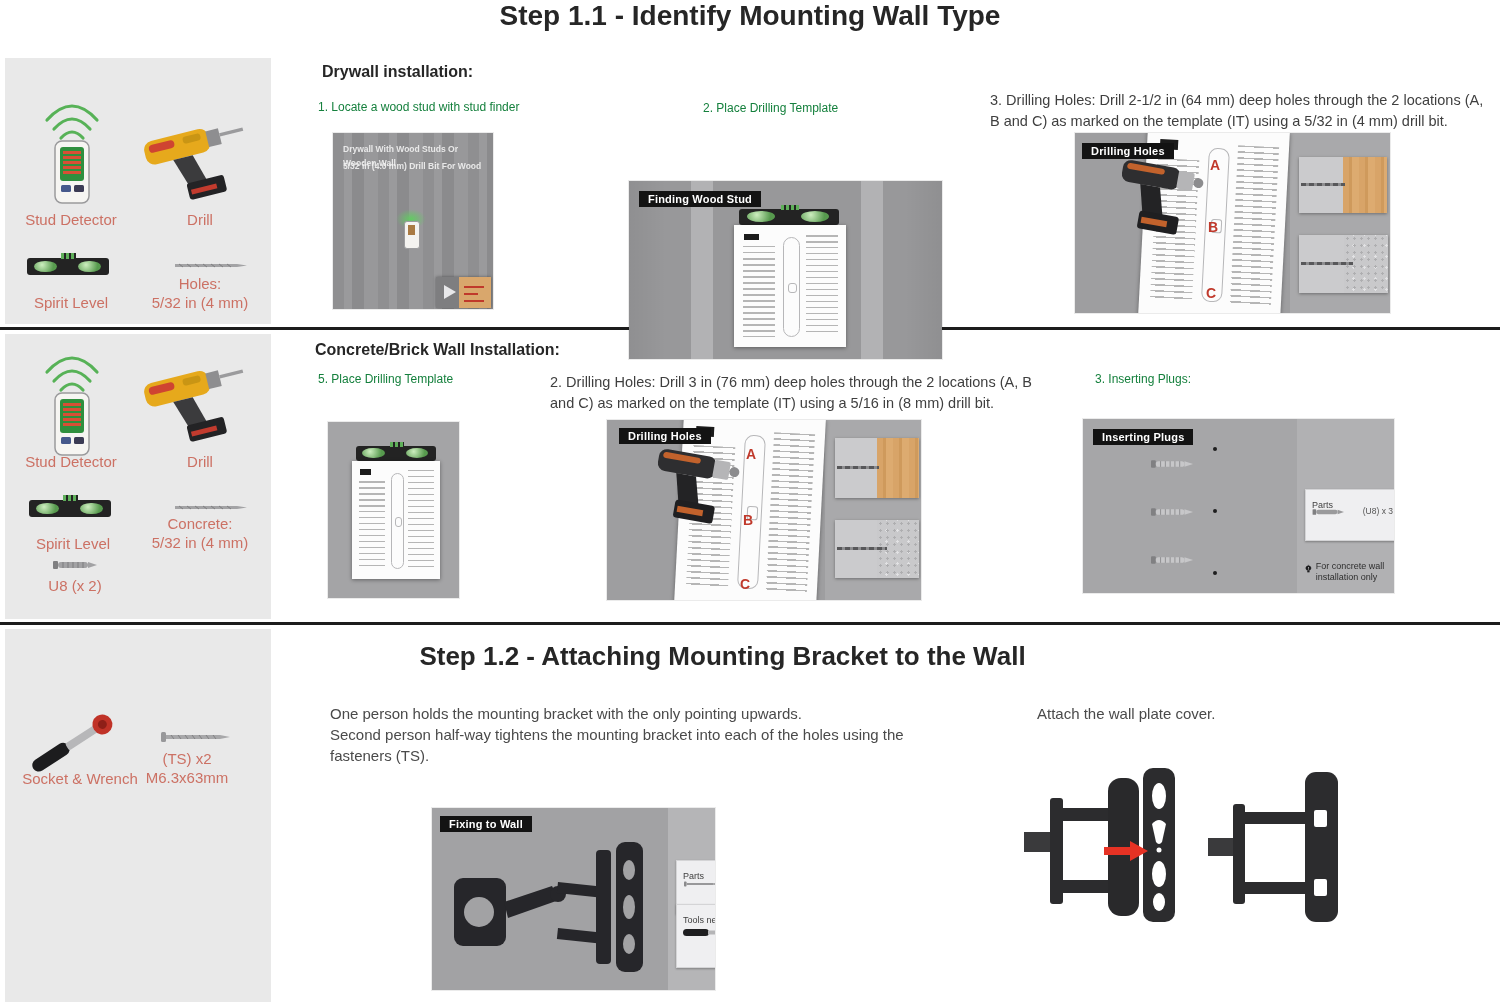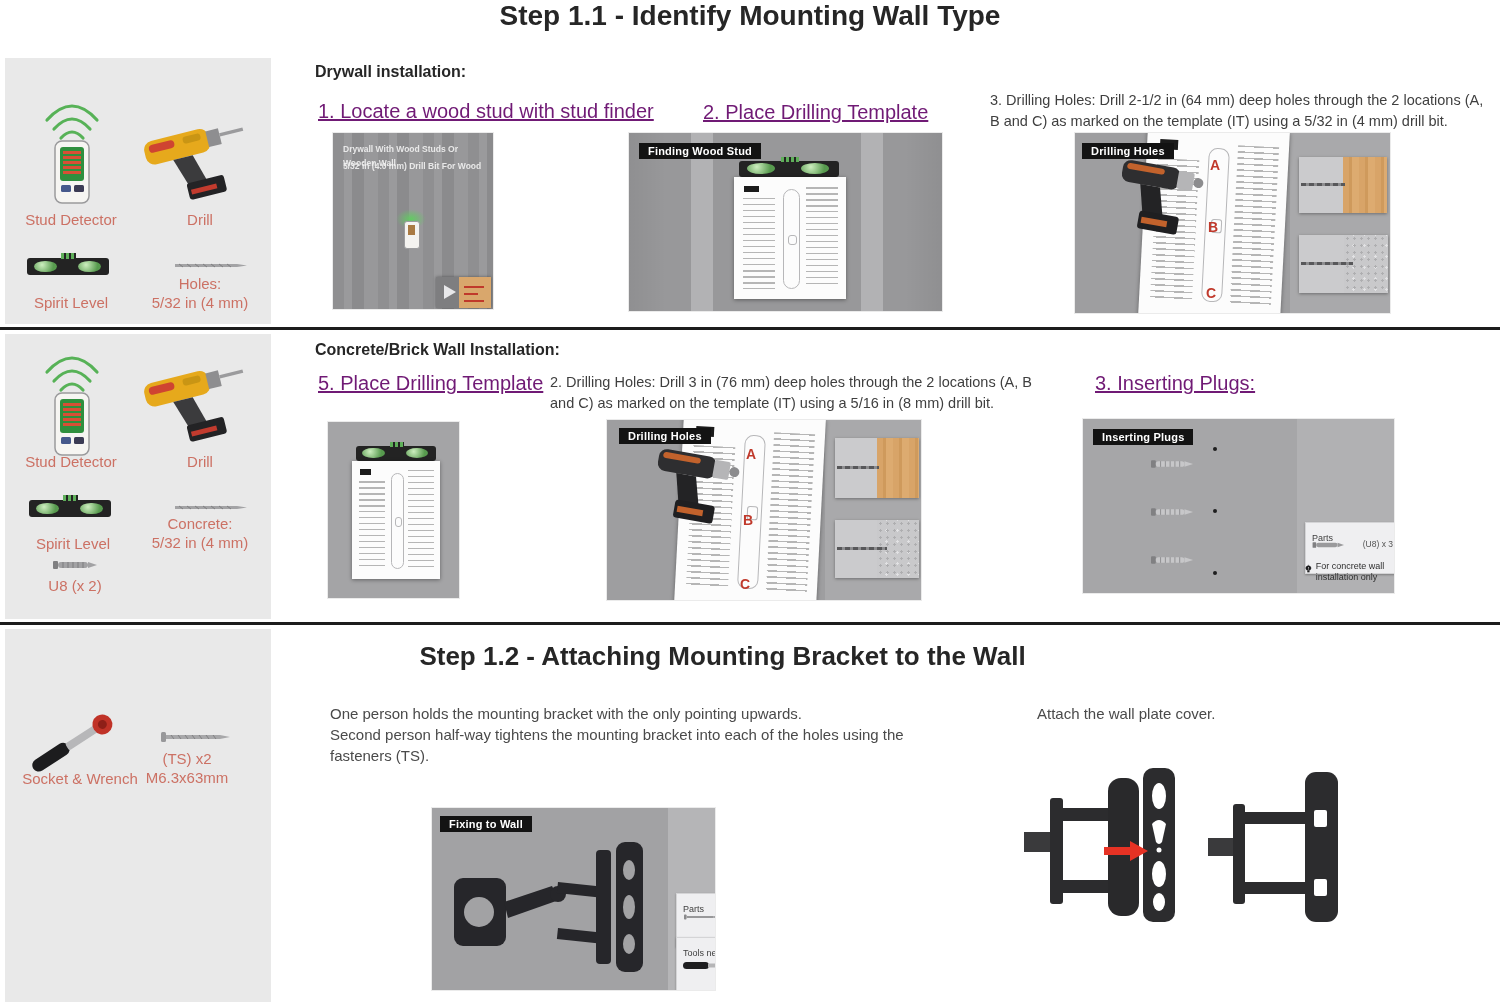--- a/index.html
+++ b/index.html
@@ -4,39 +4,39 @@
 <style>
   html,body{margin:0;padding:0;background:#fff;}
   .page{position:relative;width:1500px;height:1002px;background:#ffffff;
         font-family:"Liberation Sans",sans-serif;color:#3f3f3f;overflow:hidden;}
   .abs{position:absolute;}
 
   
   .title1{left:0;top:0;width:1500px;text-align:center;font-size:28px;font-weight:bold;color:#262626;}
   .title2{left:0;top:641px;width:1445px;text-align:center;font-size:26px;font-weight:bold;color:#262626;}
   .sec-head{font-size:16px;font-weight:bold;color:#262626;}
-  .step-label{font-size:20px;color:#701a75;text-decoration:underline;}
+  .step-label{font-size:12px;color:#15803d;}
   .step-par{font-size:14.5px;color:#3f3f3f;line-height:21px;}
   .body-par{font-size:15px;color:#4a4a4a;line-height:21px;}
 
   
   .hr{left:0;width:1500px;height:3px;background:#1c1c1c;}
 
   
   .panel{left:5px;width:266px;background:#e9e9e9;}
   .tool-label{position:absolute;color:#cc7164;font-size:15px;text-align:center;line-height:19px;}
 
   
   .photo{position:absolute;overflow:hidden;background:#9e9ea0;box-shadow:0 0 0 1px rgba(0,0,0,.08);}
   .pbadge{position:absolute;background:#131313;color:#fff;font-size:11px;font-weight:bold;
           padding:2px 9px;letter-spacing:.2px;white-space:nowrap;z-index:5;}
   .wood-bg{background:repeating-linear-gradient(90deg,#8f8f91 0 11px,#9a9a9c 11px 19px,#8b8b8d 19px 31px,#98989a 31px 45px);}
   .stud-bg{background:
       linear-gradient(90deg, rgba(0,0,0,.06), rgba(0,0,0,0) 12%, rgba(0,0,0,0) 88%, rgba(0,0,0,.06)),
-      repeating-linear-gradient(90deg,#98989a 0 62px,#b2b2b4 62px 84px,#98989a 84px 170px);}
+      repeating-linear-gradient(90deg,#98989a 0 62px,#b2b2b4 62px 84px,#98989a 84px 170px); margin-top: 48px;}
   .plain-bg{background:#a4a4a6;}
   .img-cap{position:absolute;color:#f2f2f2;font-size:8.5px;line-height:14px;font-weight:bold;opacity:.9;}
 
   
   .tpl{position:absolute;background:#fcfcfc;box-shadow:0 1px 4px rgba(0,0,0,.4);}
   .tpl .logo{position:absolute;left:9%;top:7%;width:13%;height:5%;background:#1b1b1b;}
   .tpl .tl{position:absolute;background-image:repeating-linear-gradient(#a9a9a9 0 1.5px,transparent 1.5px 6px);opacity:.85;}
   .tpl .c1{left:8%;top:17%;width:29%;height:75%;}
   .tpl .c2{left:64%;top:8%;width:29%;height:84%;}
   .tpl .slot{position:absolute;left:44%;top:10%;width:13%;height:80%;border:1.5px solid #b7b7b9;border-radius:9px;}
@@ -56,21 +56,21 @@
   .sample{position:absolute;box-shadow:0 1px 3px rgba(0,0,0,.35);overflow:hidden;background:#cbcbcd;}
   .half-r{position:absolute;right:0;top:0;width:50%;height:100%;}
   .wood-half{background:repeating-linear-gradient(90deg,#d8a468 0 6px,#cf9a5c 6px 9px,#ddab70 9px 16px);}
   .conc-half{background-color:#c9c9cb;
      background-image:radial-gradient(#aeaeb0 1px,transparent 1.4px),radial-gradient(#e2e2e4 1px,transparent 1.4px);
      background-size:7px 7px,11px 11px;background-position:0 0,4px 5px;}
   .bit-line{position:absolute;height:3px;background:repeating-linear-gradient(90deg,#58585a 0 5px,#8d8d8f 5px 8px);}
 
   
   .wbox{position:absolute;background:#efeff1;border:1px solid #d4d4d6;box-shadow:0 1px 2px rgba(0,0,0,.3);
-        font-size:9px;color:#3f3f3f;padding:10px 6px;z-index:5;margin-top:33px;}
+        font-size:9px;color:#3f3f3f;padding:10px 6px;z-index:5;}
   .wbox .qty{font-size:8.5px;color:#555;}
   .note{position:absolute;font-size:9px;line-height:11px;color:#2e2e2e;display:flex;gap:4px;align-items:flex-start;z-index:5;}
 
   .dot{position:absolute;width:4px;height:4px;border-radius:50%;background:#1e1e1e;}
 
   
   .glow{position:absolute;width:30px;height:20px;border-radius:50%;
         background:radial-gradient(ellipse at center,rgba(96,205,96,.95),rgba(96,205,96,0) 70%);}
   .mini-det{position:absolute;width:14px;height:26px;background:#f4f3f0;border:1px solid #9c9c9e;border-radius:3px;}
   .mini-det i{position:absolute;left:3px;top:3px;width:7px;height:10px;background:#a97a43;display:block;}
@@ -224,21 +224,21 @@
       <rect x="5" y="6" width="54" height="4" fill="#a8a8aa"></rect>
       <path d="M10 6 l3 4 M17 6 l3 4 M24 6 l3 4 M31 6 l3 4 M38 6 l3 4 M45 6 l3 4 M52 6 l3 4" stroke="#808082" stroke-width="1"></path>
       <polygon points="59,6 69,8 59,10" fill="#a8a8aa"></polygon>
     </svg>
     <div class="tool-label" style="left:132px;top:120px;width:100px">
       <div>(TS) x2</div>
       <div>M6.3x63mm</div>
     </div>
   </div>
 
-  <div class="abs sec-head" style="left:315px;top:63px">Drywall installation:</div>
+  <div class="abs sec-head" style="left:322px;top:63px">Drywall installation:</div>
   <div class="abs step-label" style="left:318px;top:100px">1. Locate a wood stud with stud finder</div>
   <div class="abs step-label" style="left:703px;top:101px">2. Place Drilling Template</div>
   <div class="abs step-par" style="left:990px;top:90px;width:500px">3. Drilling Holes: Drill 2-1/2 in (64 mm) deep holes through the 2 locations (A, B and C) as marked on the template (IT) using a 5/32 in (4 mm) drill bit.</div>
 
   <div class="photo wood-bg" style="left:333px;top:133px;width:160px;height:176px">
     <div class="img-cap" style="left:10px;top:9px">Drywall With Wood Studs Or Wooden Wall</div>
     <div class="img-cap" style="left:10px;top:26px">5/32 in (4.0 mm) Drill Bit For Wood</div>
     <div class="glow" style="left:63px;top:76px"></div>
     <div class="mini-det" style="left:71px;top:88px">
         <i></i>

